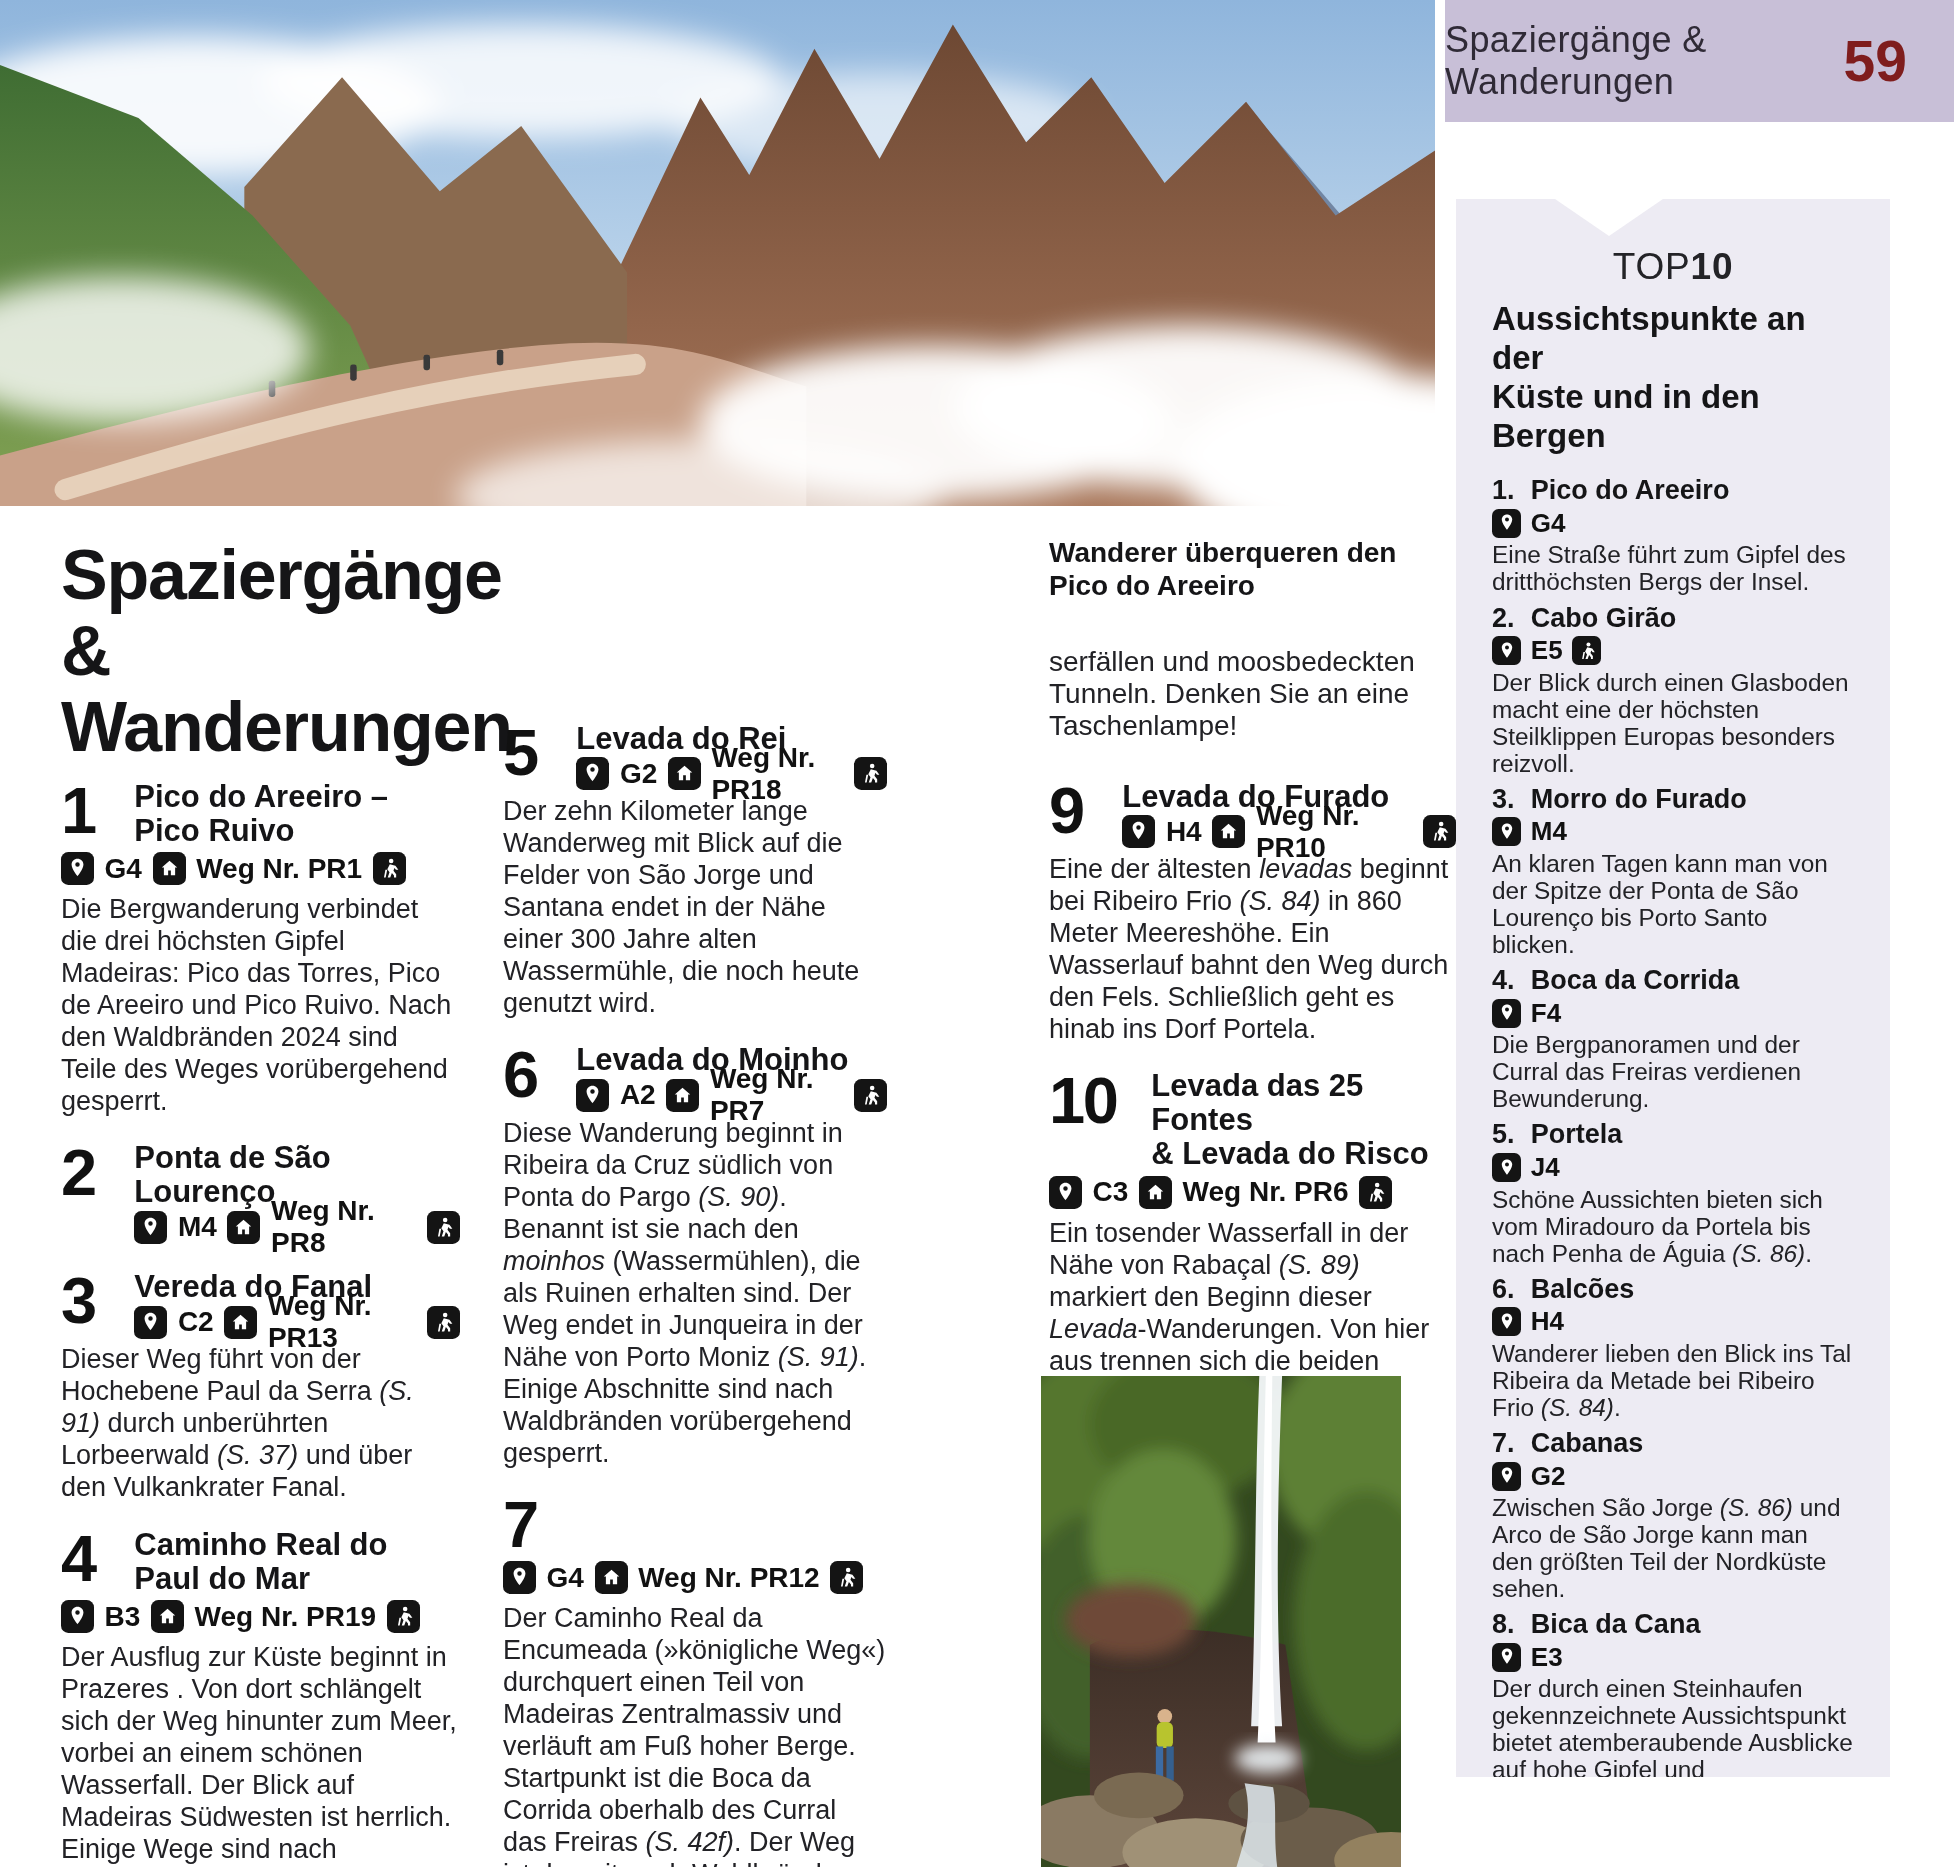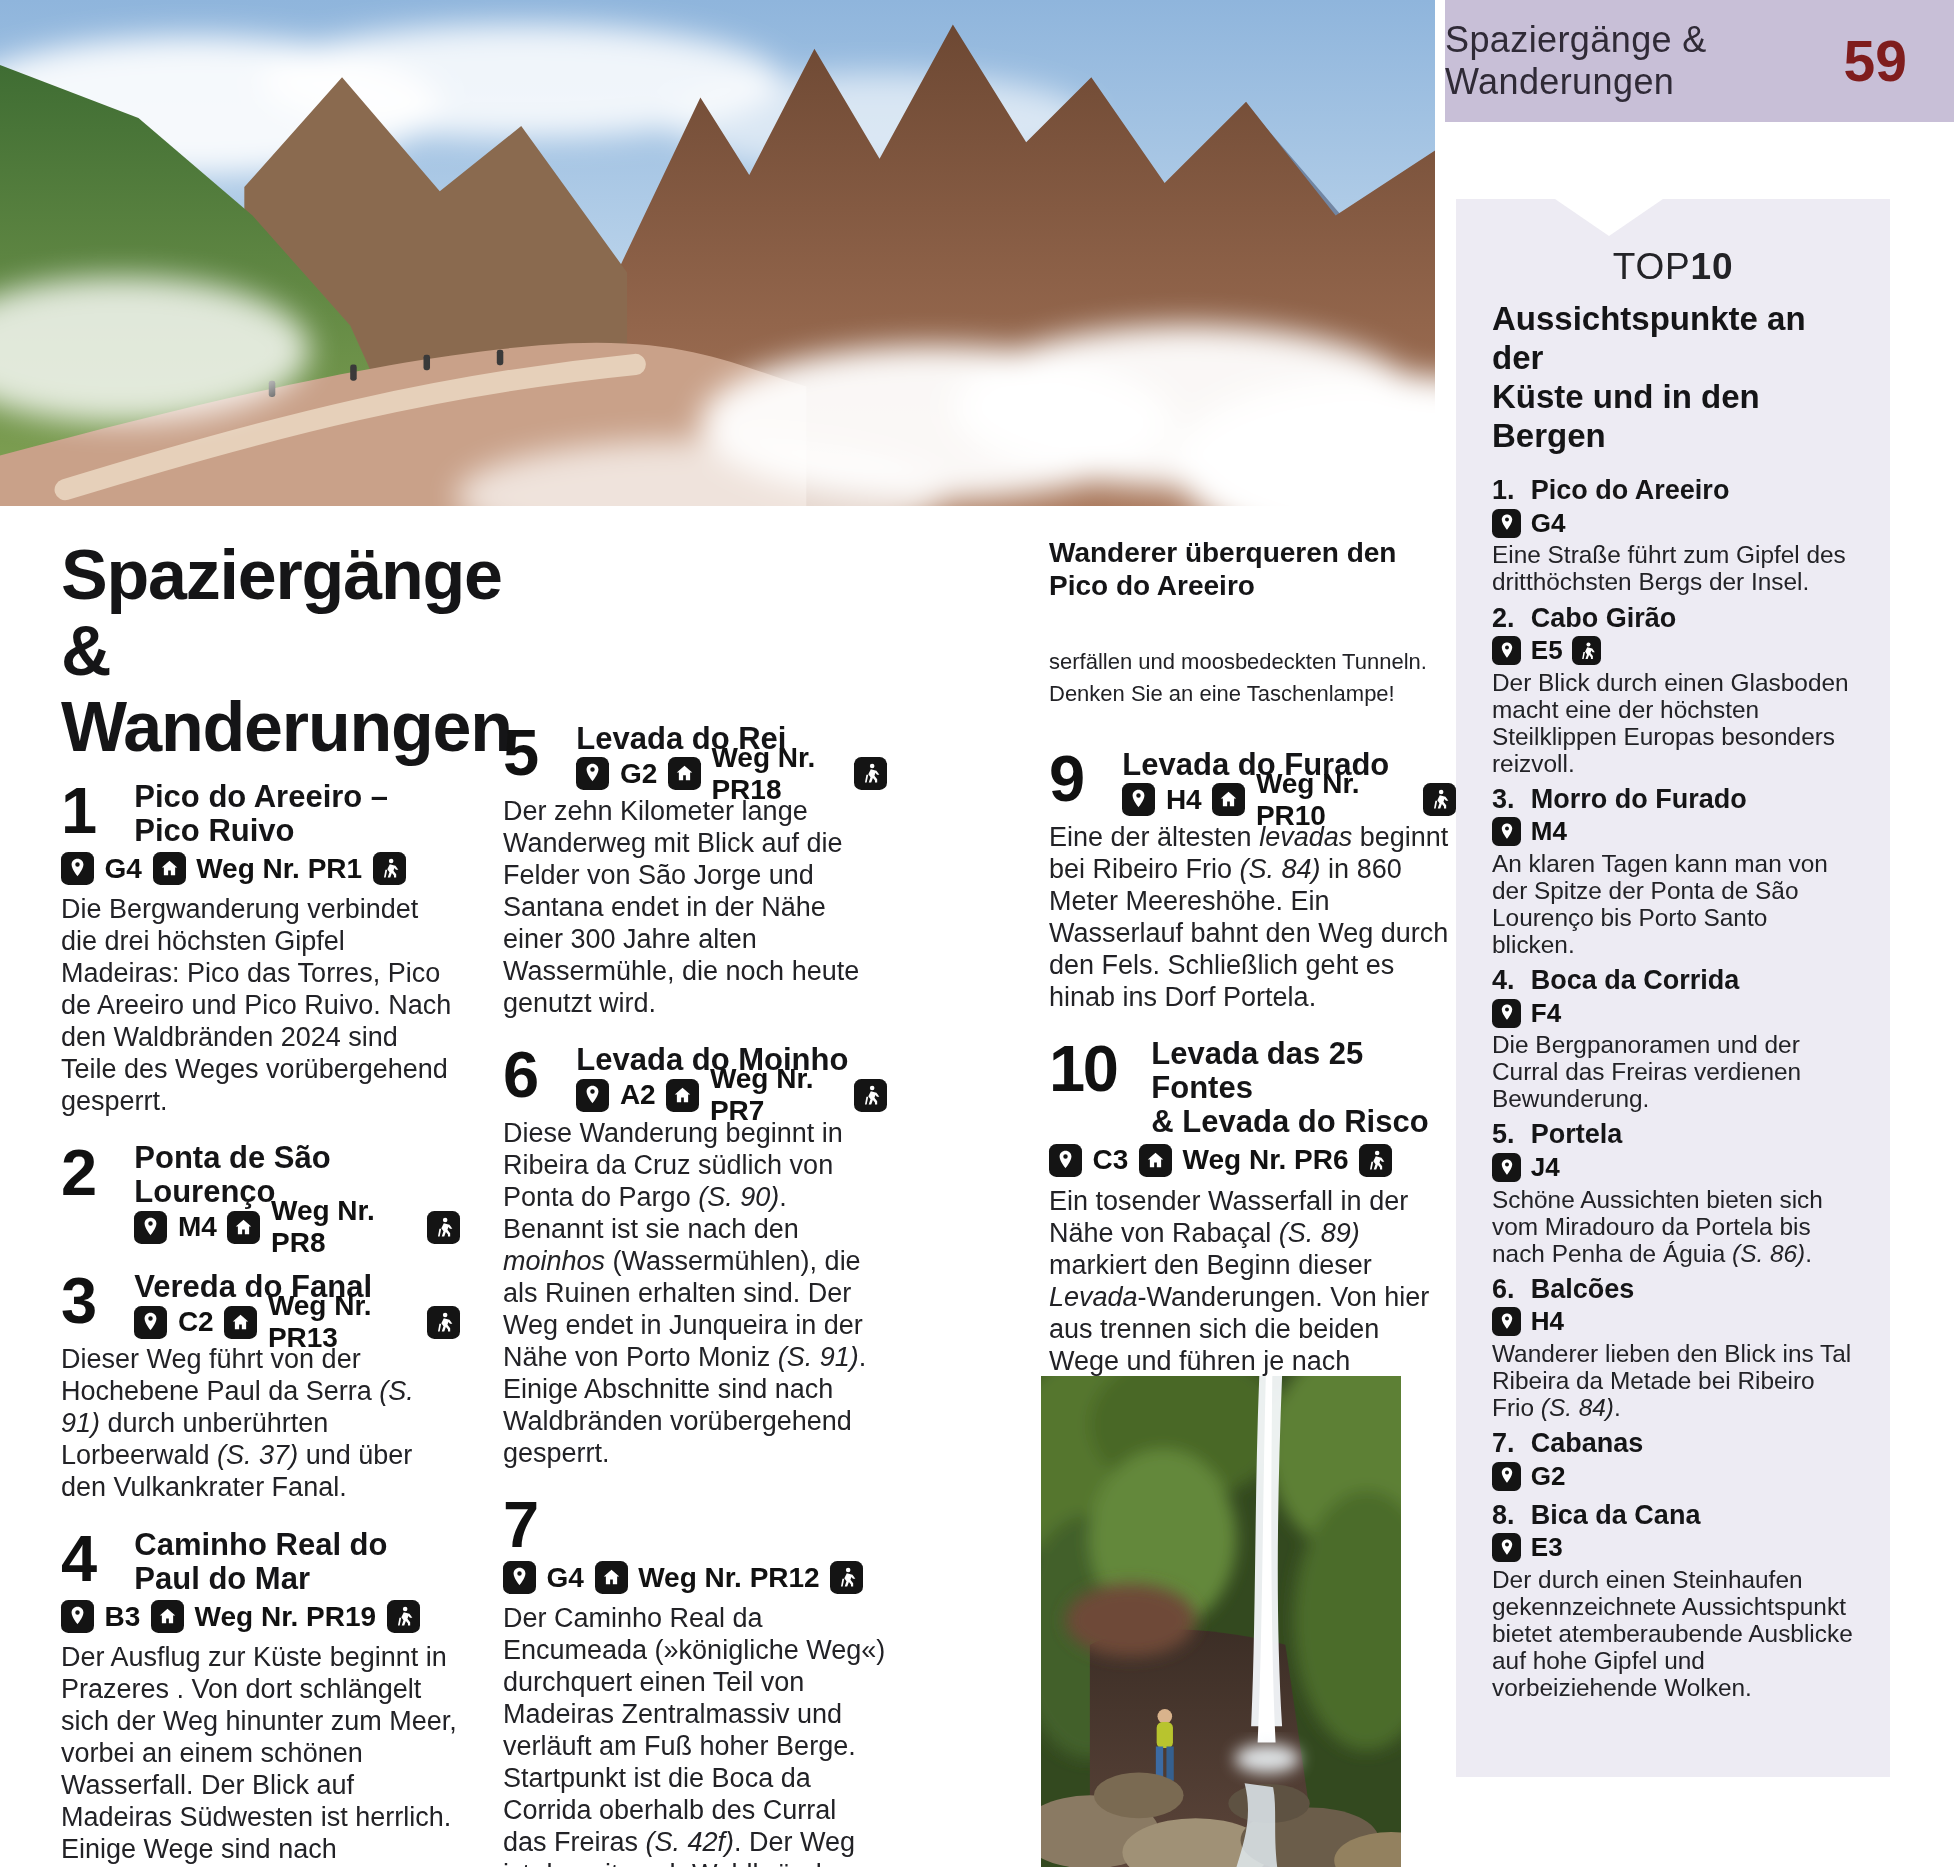--- a/index.html
+++ b/index.html
@@ -36,21 +36,21 @@
         height:42px;color:#111;}
   .meta.inhead{height:36px;}
   .ic{width:33px;height:33px;background:#141414;border-radius:7.3px;flex:0 0 auto;
       display:inline-flex;align-items:center;justify-content:center;}
   .ic svg{width:25px;height:25px;fill:#ffffff;}
   .body{font-size:27px;line-height:32px;margin:3.3px 0 0 0;color:#222226;}
   .body i, .t-body i, .sb i{font-style:italic;}
 
   .photo-caption{font-size:28px;line-height:33px;font-weight:800;color:#151517;
                  white-space:pre-line;margin:0 0 44px 0;}
-  .cont{font-size:22px;line-height:32px;margin:0 0 36px 0;color:#222226;}
+  .cont{font-size:28px;line-height:32px;margin:0 0 36px 0;color:#222226;}
   .wf-caption{margin-top:24.4px;margin-bottom:0;}
 
   
   .wfphoto{position:absolute;left:1041px;top:1376px;width:360px;height:491px;overflow:hidden;background:#3a5226;}
   .wfphoto svg{display:block;width:100%;height:100%;}
 
   
   .card{position:absolute;left:1456px;top:199px;width:434px;height:1578px;background:#edebf3;
         box-sizing:border-box;padding:42px 36px 24.4px 36px;overflow:hidden;}
   .card::before{content:"";position:absolute;left:99px;top:0;width:0;height:0;
@@ -563,20 +563,21 @@
           <span>Cabanas</span>
         </div>
       <div class="t-meta">
           <span class="ic">
             <svg viewBox="0 0 24 24">
               <use href="#pin-glyph"></use>
             </svg>
           </span>
           <span>G2</span>
         </div>
+      <p class="t-body">Zwischen São Jorge <i>(S. 86)</i> und Arco de São Jorge kann man den größten Teil der Nordküste sehen.</p>
     </div>
 
     <div class="t-item">
       <div class="t-head">
           <span>8.</span>
           <span>Bica da Cana</span>
         </div>
       <div class="t-meta">
           <span class="ic">
             <svg viewBox="0 0 24 24">

